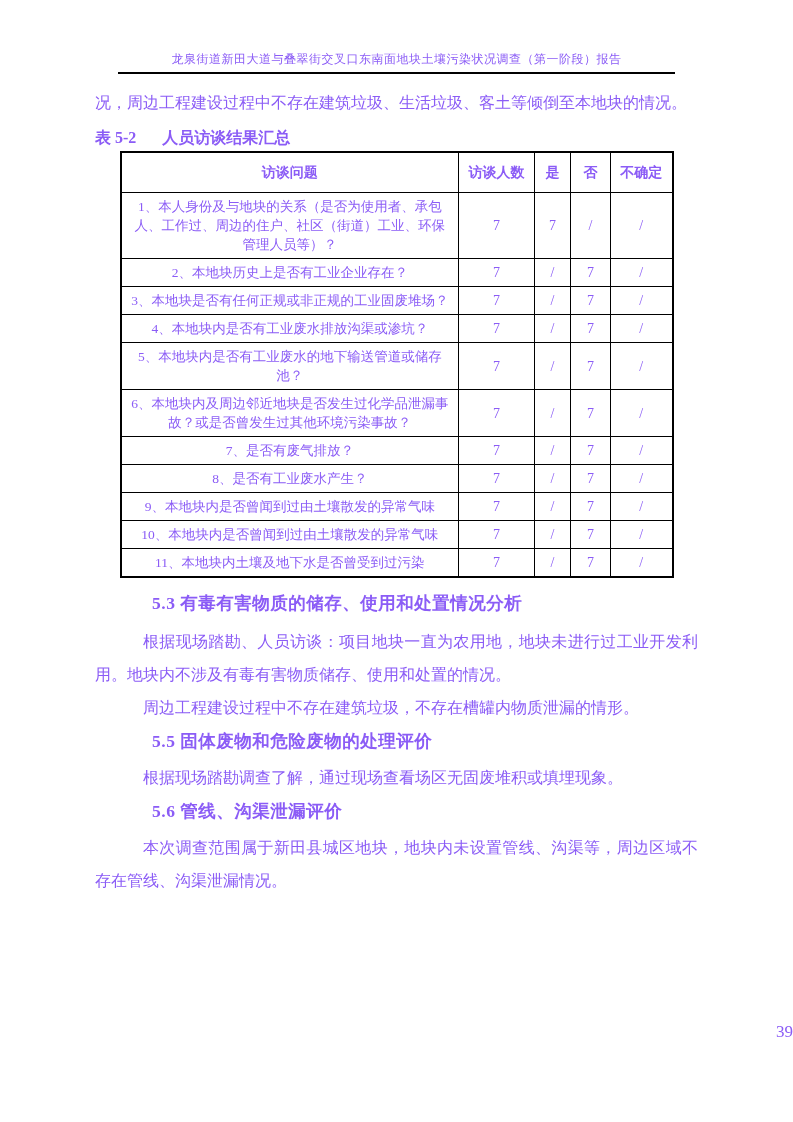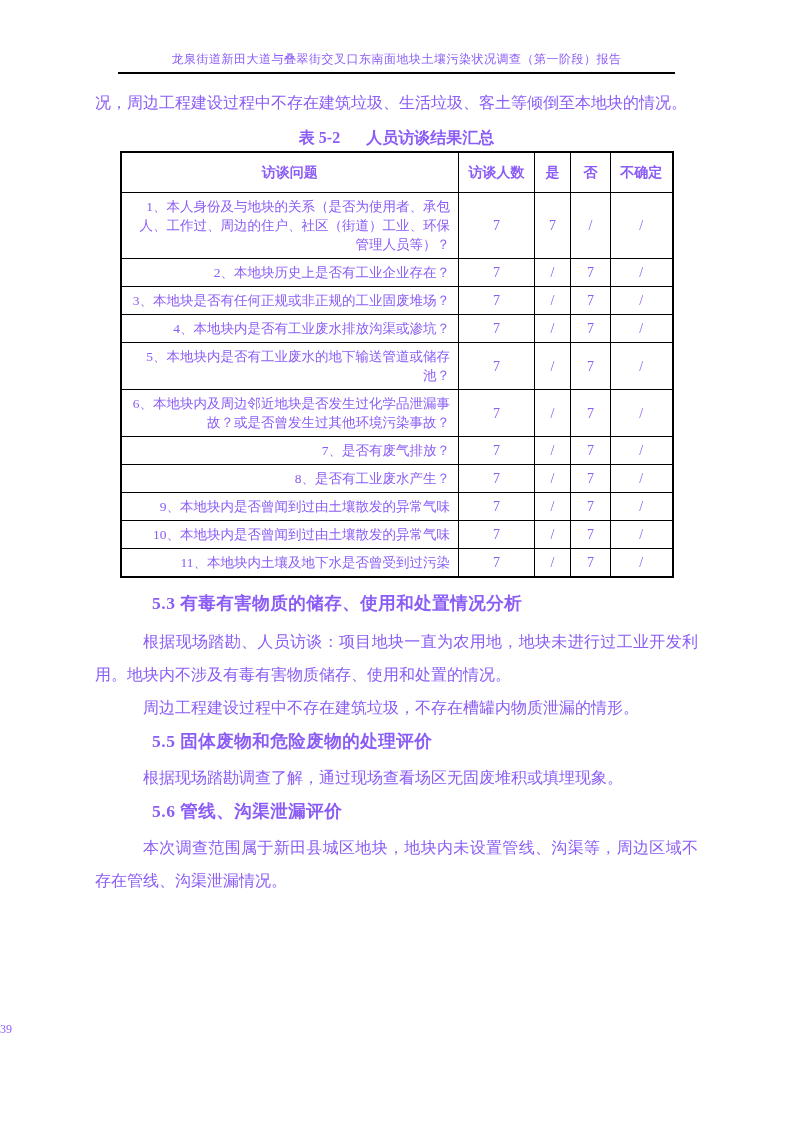--- a/index.html
+++ b/index.html
@@ -17,21 +17,21 @@
     letter-spacing:0.5px;
   }
   
   .content { position:absolute; top:86px; left:95px; width:603px; }
   .body-par {
     margin:0; font-size:16px; line-height:33px;
     text-align:justify; text-justify:inter-character;
   }
   .body-par.indent { text-indent:48px; }
   .table-caption {
-    margin-top:8px; text-align:center;
+    margin-top:8px; 
     font-weight:bold; font-size:16px; line-height:22px;
   }
   .table-caption .cap-title { margin-left:26px; }
   table.interview {
     border-collapse:collapse; table-layout:fixed;
     margin:2px auto 0 auto; width:552px;
     border:2px solid #000;
   }
   table.interview col.c-q { width:338px; }
   table.interview col.c-n { width:76px; }
@@ -39,35 +39,35 @@
   table.interview col.c-no { width:40px; }
   table.interview col.c-u { width:62px; }
   table.interview th, table.interview td {
     border:1px solid #000; vertical-align:middle;
   }
   table.interview th {
     font-size:14px; font-weight:bold; text-align:center;
     padding:10px 2px; line-height:19px;
   }
   td.q {
-    font-size:13.5px; text-align:right; line-height:19px;
+    font-size:13.5px; text-align:center; line-height:19px;
     padding:4px 8px;
   }
   td.v {
     font-size:14px; text-align:center; line-height:19px; padding:4px 2px;
   }
   .section-heading {
     margin:5px 0 8px 57px; font-size:17.5px; font-weight:bold;
     line-height:24px; letter-spacing:0.5px;
   }
   .section-heading.first { margin-top:13px; margin-bottom:10px; }
   
   .page-number {
     position:absolute; top:1022px; left:0; width:100%;
-    text-align:left; font-size:12px;
+    text-align:right; font-size:17px;
   }
 </style>
 </head>
 <body>
 
 <div class="page">
 
   <div class="page-header">
     <span>龙泉街道新田大道与叠翠街交叉口东南面地块土壤污染状况调查（第一阶段）报告</span>
   </div>

